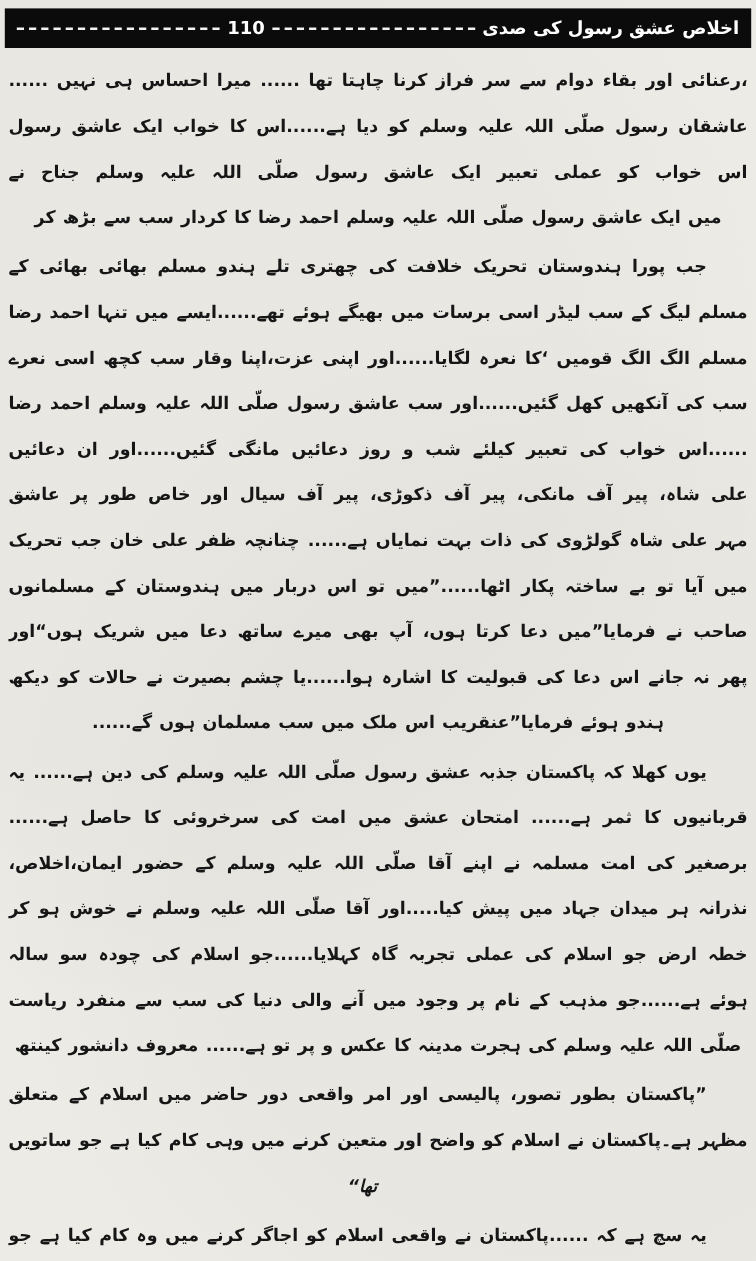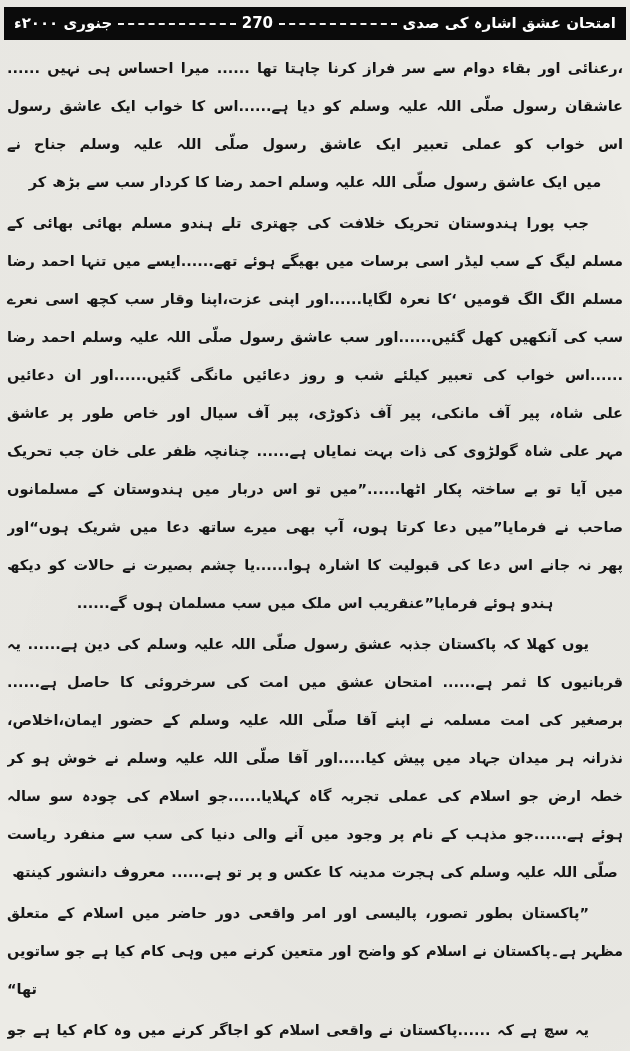--- a/index.html
+++ b/index.html
@@ -61,35 +61,35 @@
   }
   .line.indent{
     text-align:justify;
     text-align-last:justify;
     padding-right:34px;
   }
   .line.center{
     text-align:center;
   }
   .line.short-right{
-    text-align:left;
+    text-align:center;
     padding-right:26px;
+    font-style:italic;
   }
 </style>
 </head>
 <body>
 
 <div class="page">
 
   <div class="header-bar">
-    <span class="label">امتحان عشق اشارہ کی صدی</span>
+    <span class="label">اخلاص عشق رسول کی صدی</span>
     <span class="dash-rule"></span>
-    <span class="label">270</span>
+    <span class="label">110</span>
     <span class="dash-rule"></span>
-    <span class="label">جنوری ۲۰۰۰ء</span>
   </div>
 
   <div class="doc-body">
       <div class="paragraph">
         <div class="line justify">،رعنائی اور بقاء دوام سے سر فراز کرنا چاہتا تھا ...... میرا احساس ہی نہیں ...... یقین بھی کہتا ہے کہ یہ ملک خدا نے</div>
         <div class="line justify">عاشقان رسول صلّی اللہ علیہ وسلم کو دیا ہے......اس کا خواب ایک عاشق رسول صلّی اللہ علیہ وسلم اقبالؒ نے دیکھا......</div>
         <div class="line justify">اس خواب کو عملی تعبیر ایک عاشق رسول صلّی اللہ علیہ وسلم جناح نے بخشی......اس دو قومی نظریہ کو پروان چڑھانے</div>
         <div class="line center">میں ایک عاشق رسول صلّی اللہ علیہ وسلم احمد رضا کا کردار سب سے بڑھ کر ہے......</div>
       </div>
       <div class="paragraph">

